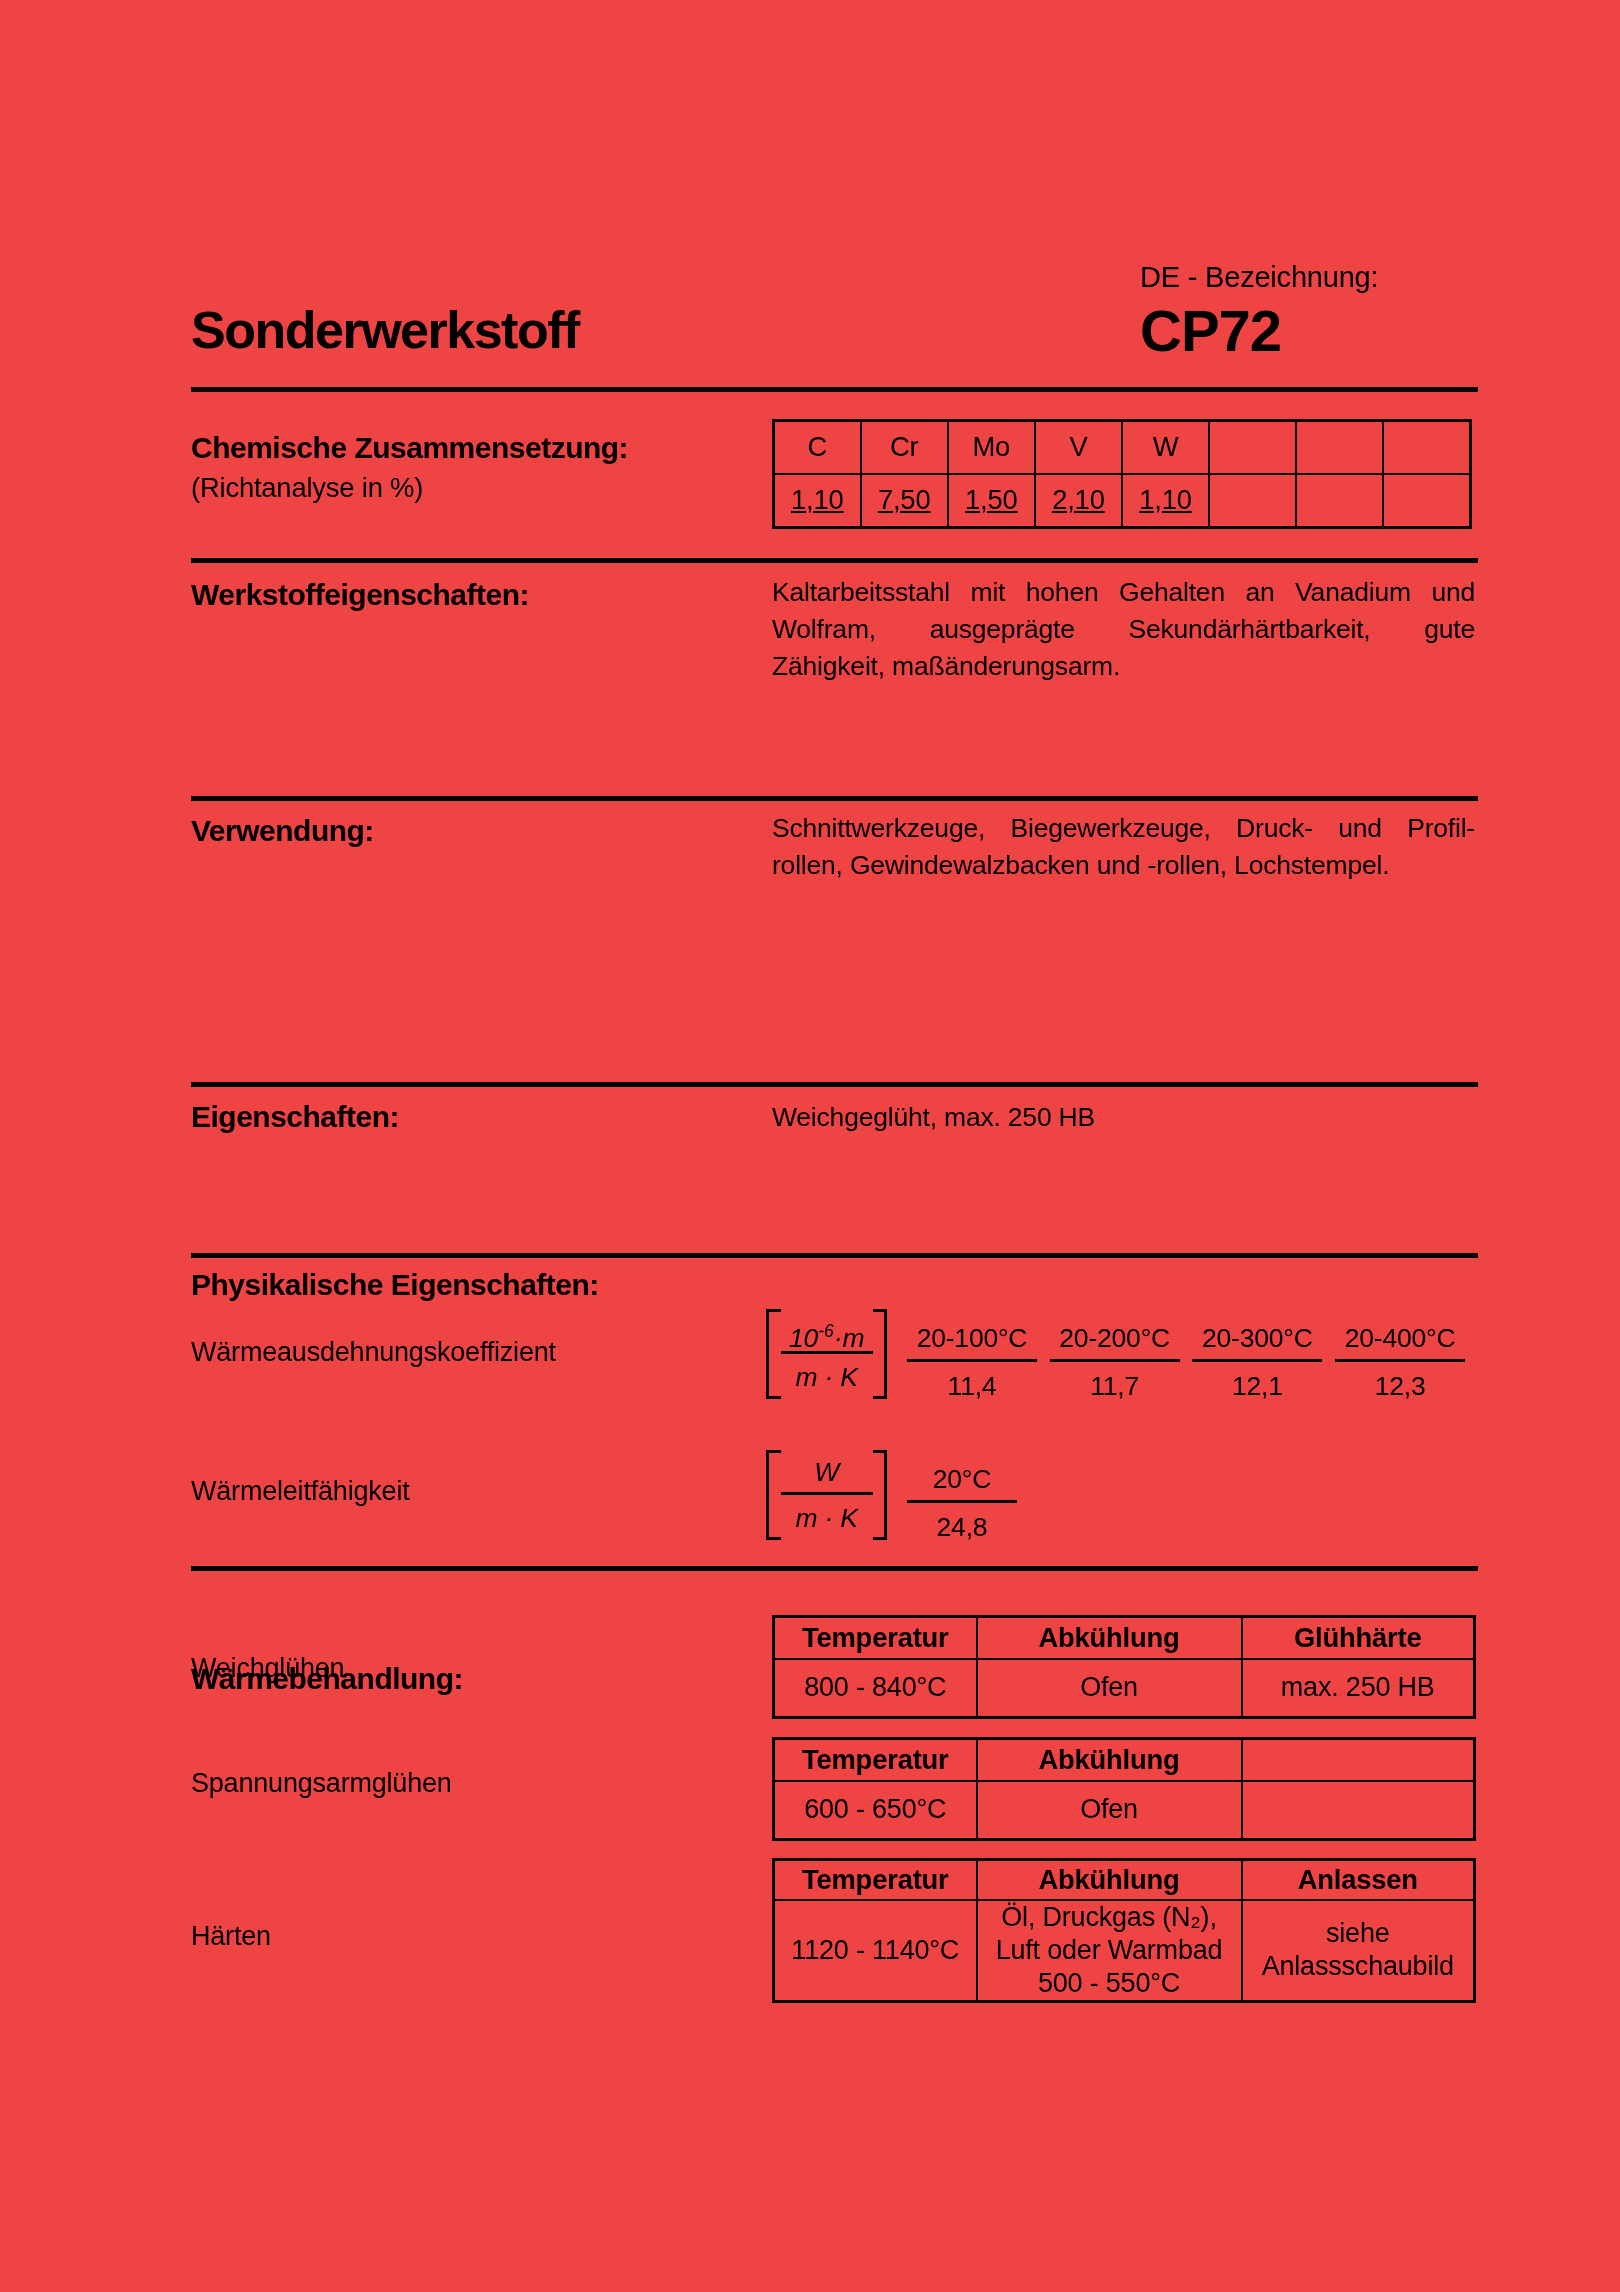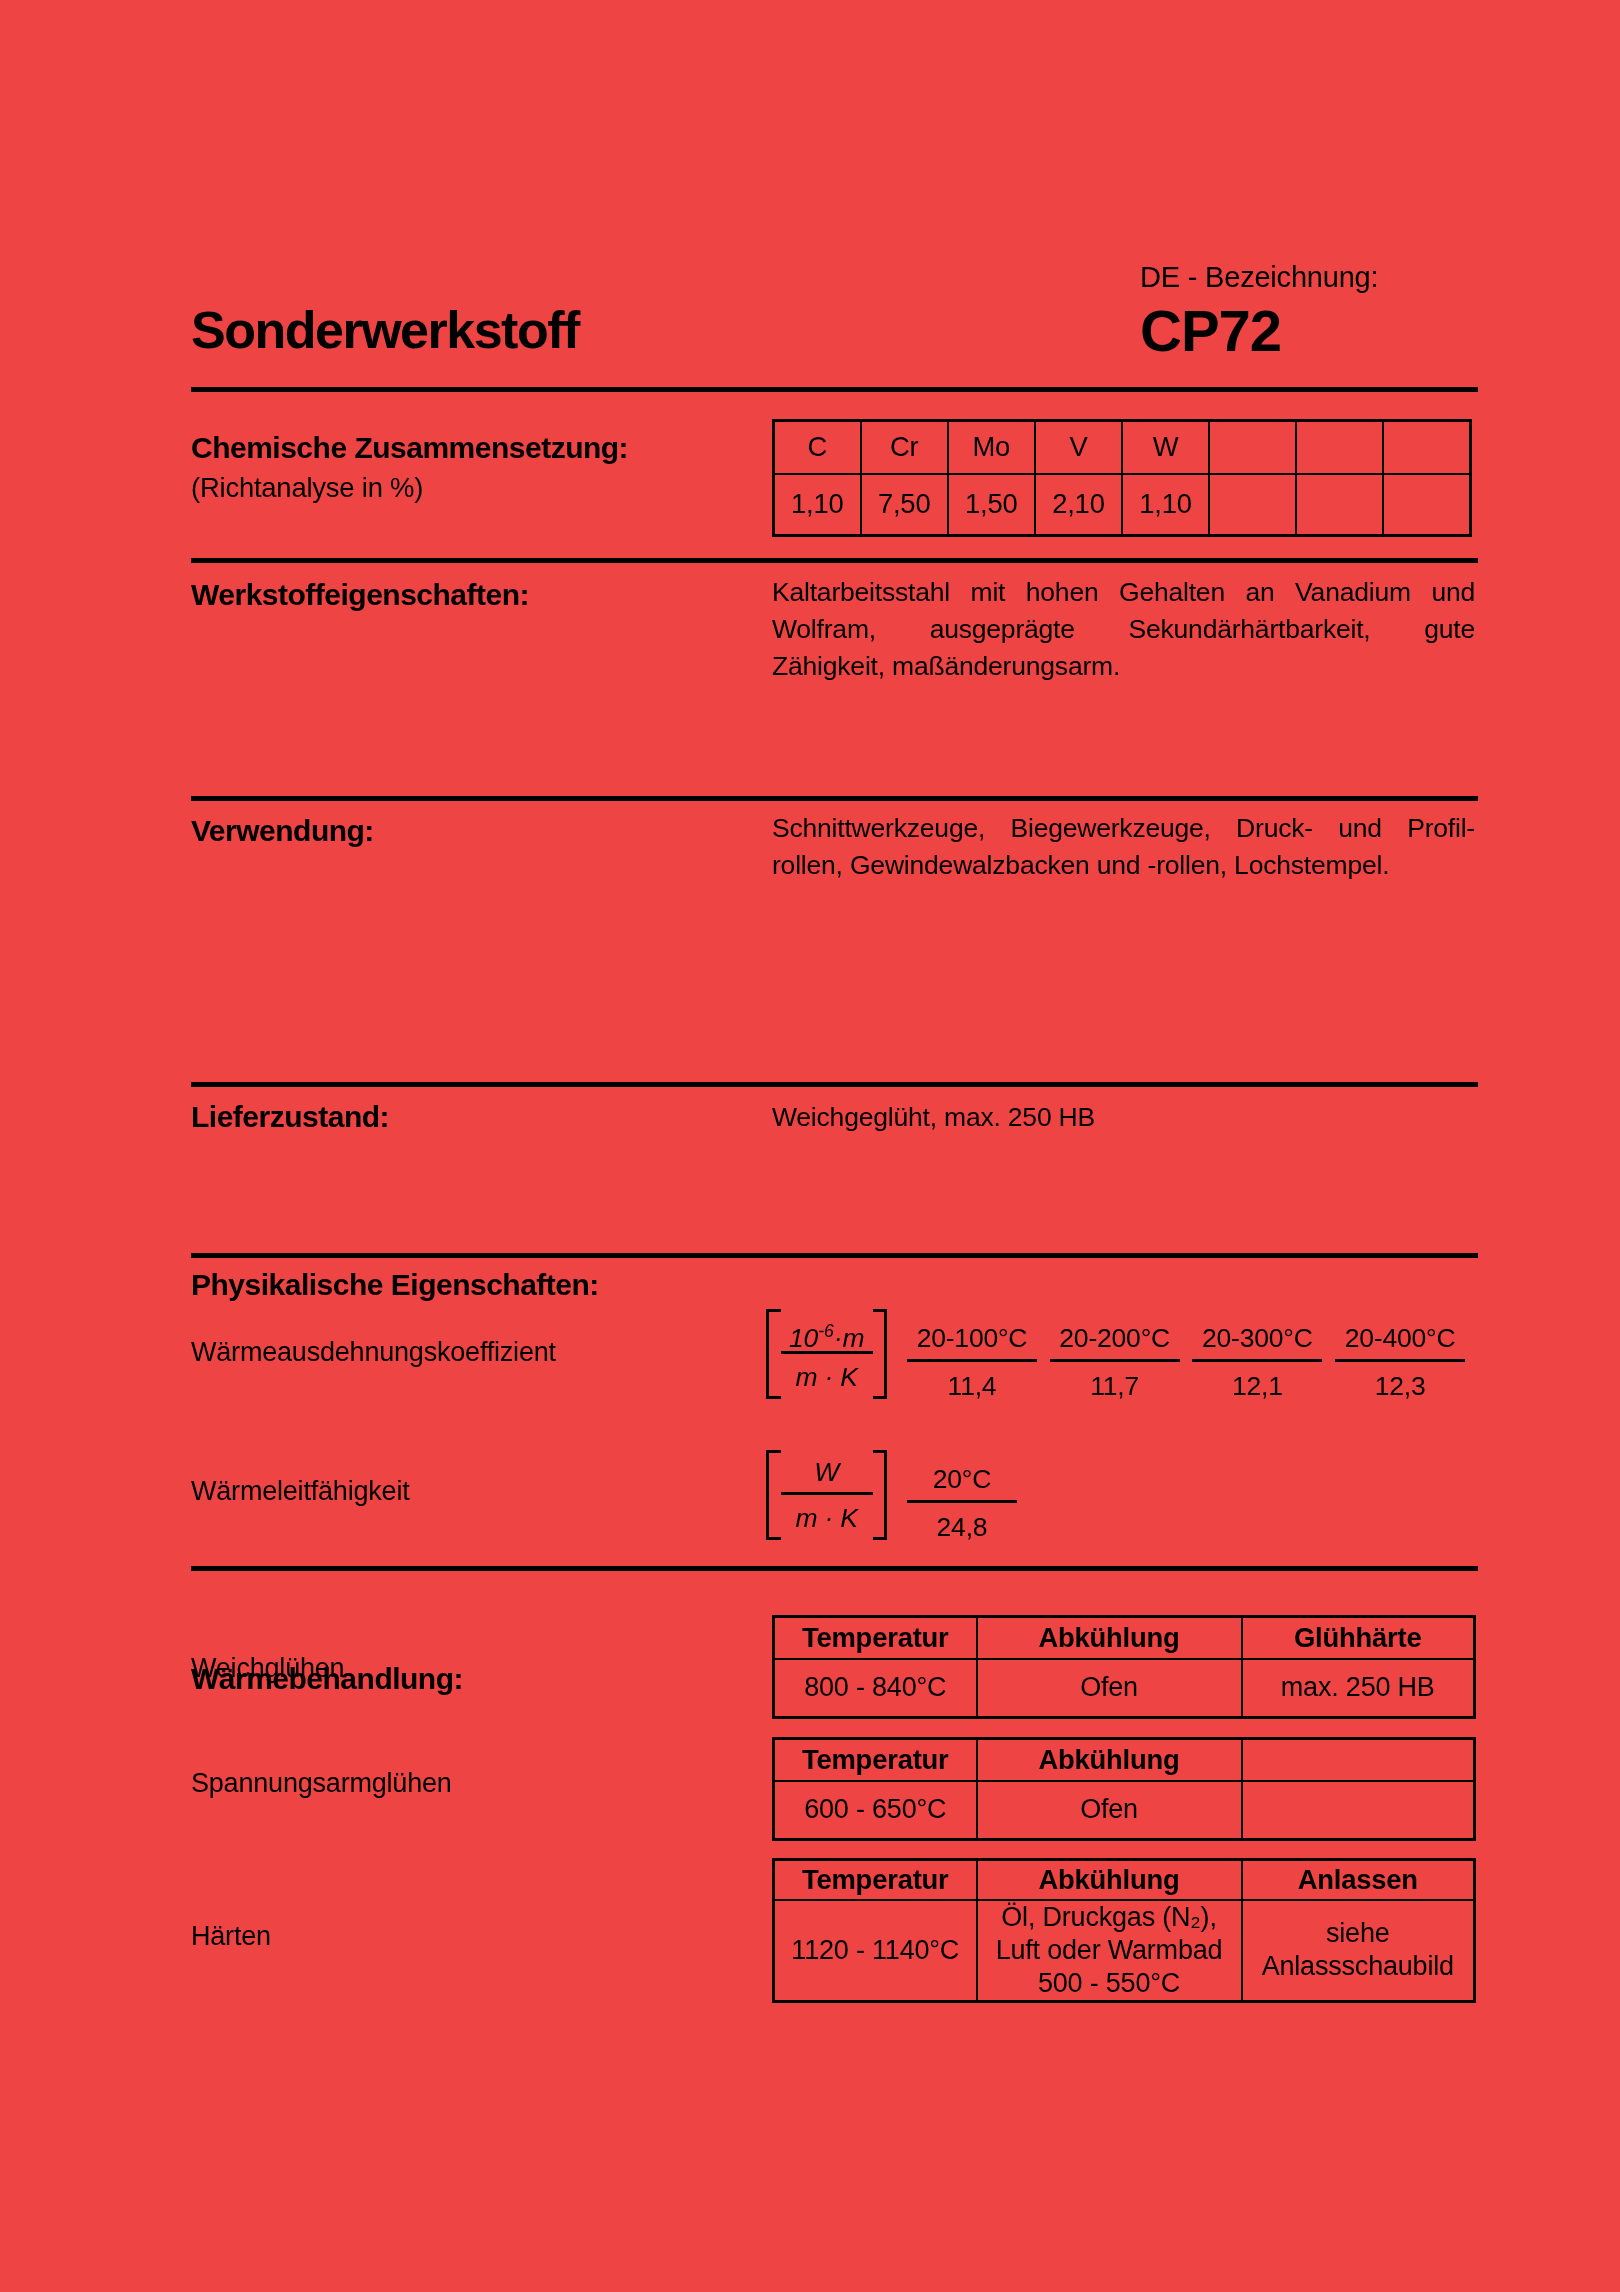--- a/index.html
+++ b/index.html
@@ -62,21 +62,21 @@
   .lline { text-align: left; white-space: nowrap; }
 
   
   table { border-collapse: collapse; table-layout: fixed; }
   .chem-table { position: absolute; left: 772px; top: 419px; width: 700px; border: 3.9px solid #000; }
   .chem-table th, .chem-table td {
     border: 2.9px solid #000; text-align: center; font-weight: normal;
     font-size: 27.4px; overflow: hidden;
   }
   .chem-table th { height: 53px; }
-  .chem-table td { height: 62px; }
+  .chem-table td { height: 54px; text-decoration: underline; }
 
   
   .phys-row { position: absolute; left: 766px; display: flex; align-items: center; }
   .expansion-row { top: 1302px; }
   .conductivity-row { top: 1443px; }
 
   .bracket { display: flex; align-items: stretch; font-style: italic; }
   .bracket .arm-l { width: 14.7px; border: 3.9px solid #000; border-right: none; }
   .bracket .arm-r { width: 14.7px; border: 3.9px solid #000; border-left: none; }
   .bracket .frac { width: 92px; display: flex; flex-direction: column; text-align: center; font-size: 26.5px; }
@@ -158,21 +158,21 @@
   <div class="rule rule-3"></div>
 
   <div class="sec-head usage-head">Verwendung:</div>
   <div class="body-col usage-text">
     <div class="jline">Schnittwerkzeuge, Biegewerkzeuge, Druck- und Profil-</div>
     <div class="lline">rollen, Gewindewalzbacken und -rollen, Lochstempel.</div>
   </div>
 
   <div class="rule rule-4"></div>
 
-  <div class="sec-head delivery-head">Lieferzustand:</div>
+  <div class="sec-head delivery-head">Eigenschaften:</div>
   <div class="body-col delivery-text lline">Weichgeglüht, max. 250 HB</div>
 
   <div class="rule rule-5"></div>
 
   <div class="sec-head phys-head">Physikalische Eigenschaften:</div>
 
   <div class="row-label expansion-label">Wärmeausdehnungskoeffizient</div>
   <div class="phys-row expansion-row">
     <div class="bracket">
       <div class="arm-l"></div>

